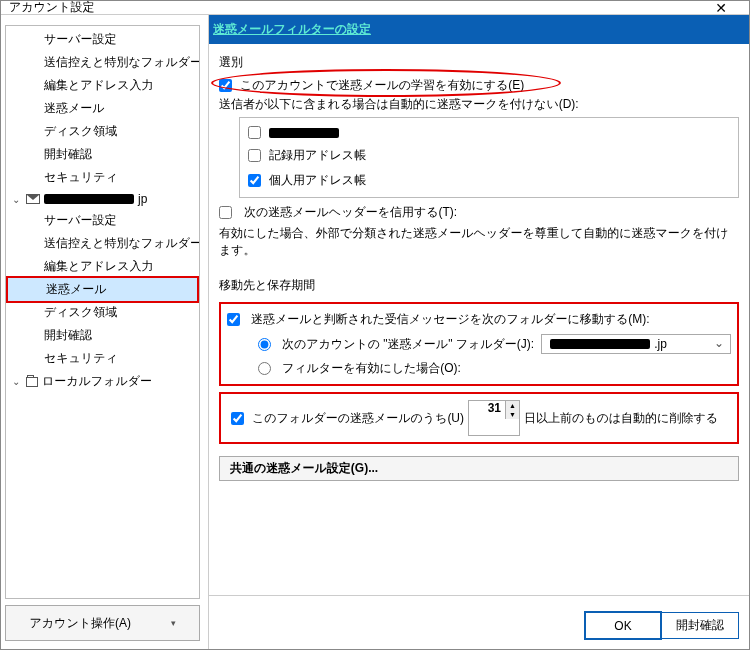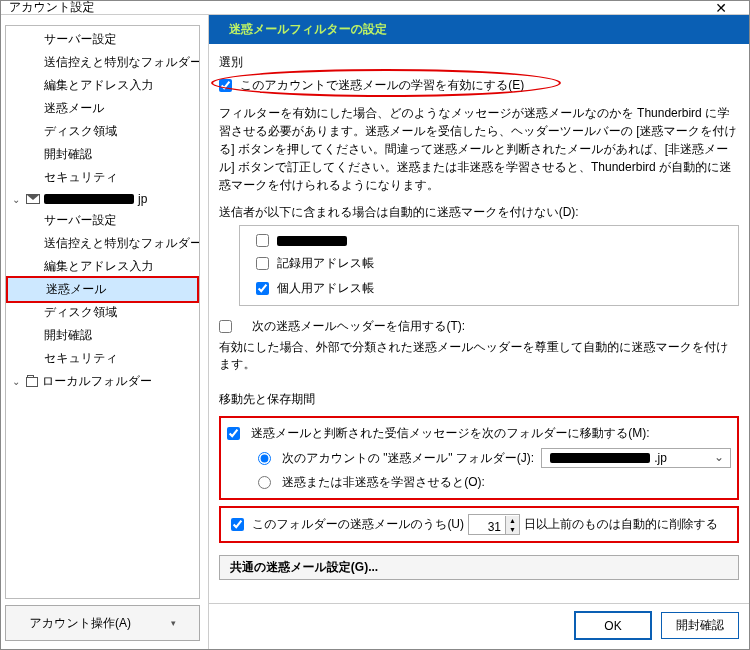--- a/index.html
+++ b/index.html
@@ -130,24 +130,25 @@
   .main {
     flex: 1;
     background: #fff;
     overflow: auto;
     padding: 0 10px 6px 10px;
     display: flex;
     flex-direction: column;
   }
   .banner {
     background: #0a5fb4;
-    color: #bef264;
+    color: #5eead4;
     font-weight: bold;
-    padding: 6px 20px;
+    padding: 6px 4px;
     margin: 0 -10px 10px -10px;
+    text-decoration: underline;
   }
   .section-title {
     font-weight: normal;
     margin-bottom: 4px;
   }
   .red-oval {
     position: relative;
   }
   .red-oval .oval {
     position: absolute;
@@ -164,30 +165,30 @@
     padding: 2px 0;
   }
   input[type="checkbox"], input[type="radio"] {
     margin: 0 4px 0 0;
   }
   .desc {
     margin: 8px 0 10px 0;
     line-height: 1.5;
   }
   .ab-list {
-    margin: 4px 0 8px 20px;
+    margin: 4px 0 2px 20px;
     border: 1px solid #bbb;
-    padding: 4px 14px;
+    padding: 4px 6px;
     width: 500px;
   }
   .ab-list .checkbox-row { padding: 4px 2px; }
   .header-row {
     display: flex;
     align-items: center;
-    gap: 16px;
+    gap: 8px;
     margin: 4px 0;
   }
   select.combo {
     border: 1px solid #aaa;
     background: #f5f5f5;
     padding: 2px 22px 2px 6px;
     font: inherit;
     color: #777;
   }
   .move-box {
@@ -214,23 +215,24 @@
   }
   .move-box .folder-combo::after {
     content: "⌄";
     position: absolute;
     right: 6px; top: 1px;
     font-size: 12px;
     color: #555;
   }
   .spinner {
     display: inline-flex;
-    align-items: flex-end;
+    align-items: flex-start;
     border: 1px solid #aaa;
-    height: 21px;
+    height: 36px;
+    font-weight: bold;
   }
   .spinner input {
     width: 36px;
     border: none;
     text-align: right;
     padding: 0 4px;
     font: inherit;
   }
   .spinner .btns {
     display: flex;
@@ -253,24 +255,23 @@
     margin-top: 12px;
     display: inline-block;
     border: 1px solid #aaa;
     background: #f5f5f5;
     padding: 3px 10px;
     cursor: pointer;
     font-weight: bold;
   }
   .footer {
     border-top: 1px solid #ccc;
-    padding: 8px 10px 4px 10px;
+    padding: 16px 10px 4px 10px;
     display: flex;
     justify-content: flex-end;
-    gap: 10px;
     margin: 6px -10px 0 -10px;
   }
   .footer button {
     min-width: 76px;
     padding: 4px 14px;
     border: 1px solid #0a5fb4;
     background: #fff;
     font: inherit;
     cursor: pointer;
   }
@@ -359,21 +360,20 @@
       <div class="banner">迷惑メールフィルターの設定</div>
 
       <div class="section-title">選別</div>
 
       <div class="checkbox-row red-oval">
         <div class="oval"></div>
         <input type="checkbox" checked="" style="">
         <label>このアカウントで迷惑メールの学習を有効にする(E)</label>
       </div>
 
-      <div class="desc">フィルターを有効にした場合、どのようなメッセージが迷惑メールなのかを Thunderbird に学習させる必要があります。迷惑メールを受信したら、ヘッダーツールバーの [迷惑マークを付ける] ボタンを押してください。間違って迷惑メールと判断されたメールがあれば、[非迷惑メール] ボタンで訂正してください。迷惑または非迷惑を学習させると、Thunderbird が自動的に迷惑マークを付けられるようになります。</div>
 
       <div>送信者が以下に含まれる場合は自動的に迷惑マークを付けない(D):</div>
       <div class="ab-list">
         <div class="checkbox-row">
           <input type="checkbox" style="">
           <span class="redact" style="width:70px"></span>
         </div>
         <div class="checkbox-row">
           <input type="checkbox" style="">
           <span>記録用アドレス帳</span>
@@ -403,21 +403,21 @@
           <label>次のアカウントの "迷惑メール" フォルダー(J):</label>
           <div class="folder-combo">
             <span class="mail-icon"></span>
             <span class="redact" style="width:100px"></span>
             <span>.jp</span>
           </div>
         </div>
         <div class="row">
           <span class="indent"></span>
           <input type="radio" name="dest" style="">
-          <label>迷惑または非迷惑を学習させると(O):</label>
+          <label>フィルターを有効にした場合(O):</label>
         </div>
       </div>
 
       <div class="retain-box">
         <div class="row checkbox-row">
           <span class="indent"></span>
           <input type="checkbox" checked="" style="">
           <label>このフォルダーの迷惑メールのうち(U)</label>
           <span class="spinner">
             <input type="text" value="31" style="">

